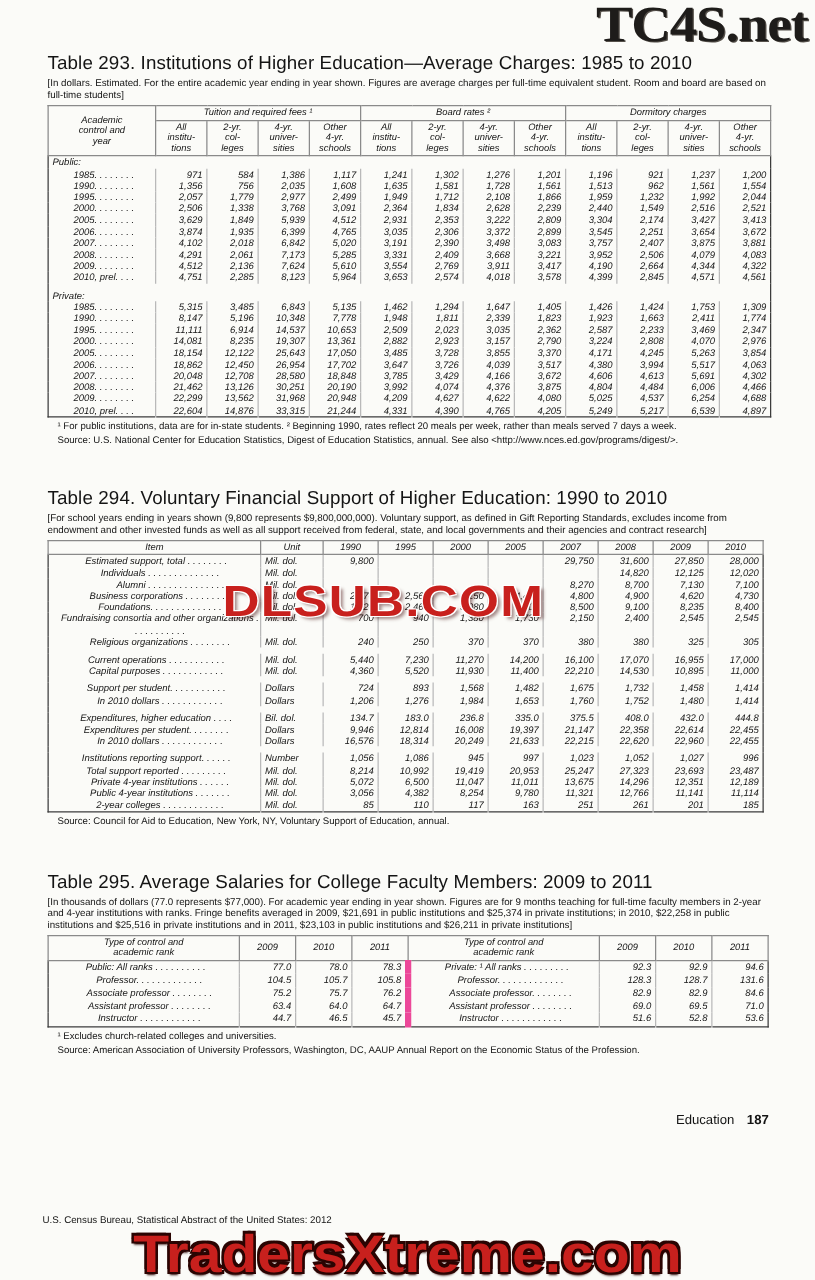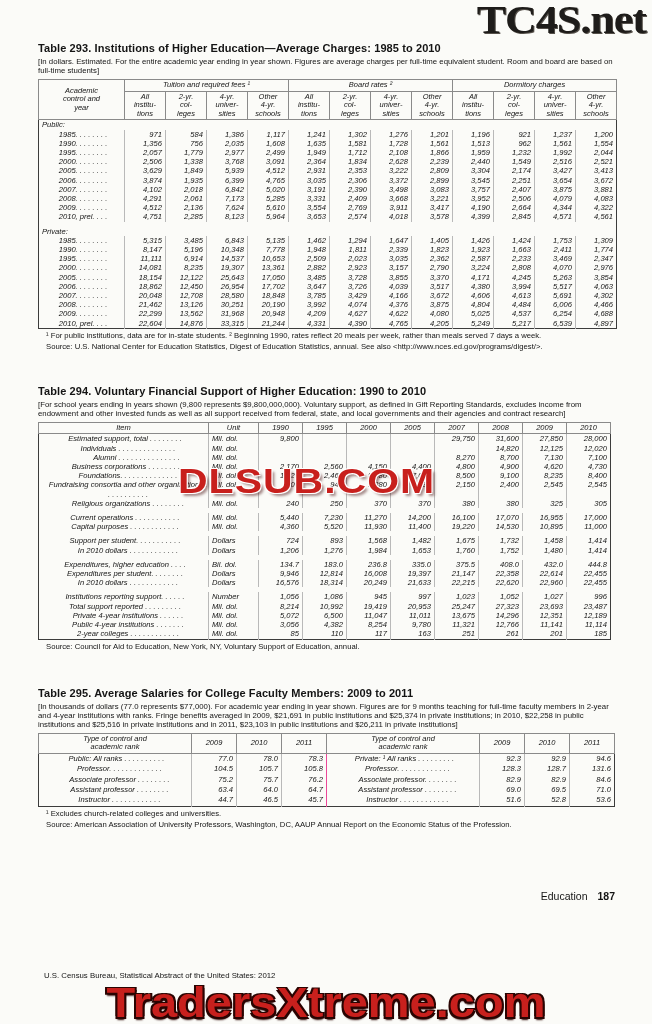--- a/index.html
+++ b/index.html
@@ -6,21 +6,21 @@
   html,body { width: 652px; height: 1024px; }
   body {
     background: #fbfbf8;
     color: #141414;
     font-family: "Liberation Sans", sans-serif;
     position: relative;
     overflow: hidden;
   }
   .page { position: absolute; inset: 0; padding: 42px 37px 0 38px; }
 
-  .tbl-title { font-size: 11px; font-weight: bold; letter-spacing: 0.1px; margin-bottom: 3px; }
+  .tbl-title { font-size: 15px; font-weight: normal; letter-spacing: 0.1px; margin-bottom: 3px; }
   .headnote { font-size: 7.8px; line-height: 9px; margin-bottom: 4px; }
   .footnote, .sourcenote { font-size: 7.7px; line-height: 9px; margin-top: 2px; }
   .sourcenote { text-indent: 8px; }
   .footnote { text-indent: 8px; }
 
   table { border-collapse: collapse; table-layout: fixed; width: 491px; font-size: 7.6px; }
   table { border: 1px solid #3c3c3c; font-style: italic; }
   thead th {
     border: 1px solid #8a8a8a;
     font-weight: normal;
@@ -34,21 +34,21 @@
   }
   thead { border-bottom: 1px solid #3c3c3c; }
   tbody td { line-height: 9.2px; padding: 0; vertical-align: top; overflow: hidden; }
   td.stub { text-align: center; padding-left: 3px; white-space: normal; }
   td.section { text-align: left; padding-left: 3px; white-space: nowrap; }
   td.num { text-align: right; padding-right: 3px; border-left: 1px solid #b9b9b9; white-space: nowrap; }
   td.unit { text-align: left; padding-left: 3px; border-left: 1px solid #b9b9b9; white-space: nowrap; }
   td.spacer { height: 5px; line-height: 5px; font-size: 2px; }
   td.ind1 { padding-left: 9px; }
   td.ind2 { padding-left: 26px; }
-  td.stub2 { border-left: 1px solid #ec4899; }
+  td.stub2 { border-left: 5px solid #ec4899; }
   .t295 tbody td { line-height: 10.4px; }
 
   .section-block { margin-bottom: 0; }
   .gap294 { height: 34px; }
   .gap295 { height: 36px; }
 
   
   .wm-top {
     position: absolute; top: -6px; right: 6px;
     font-family: "Liberation Serif", serif;
@@ -65,21 +65,21 @@
   }
   .wm-bottom {
     position: absolute; bottom: -6px; left: 50%; transform: translateX(-50%) scaleY(0.9);
     font-weight: bold; font-size: 47px; white-space: nowrap;
     color: var(--wm-red, #c8201d);
     text-shadow: -2px -2px 0 #2a0402, 2px -2px 0 #2a0402, -2px 2px 0 #2a0402, 2px 2px 0 #2a0402, 0 3px 2px #2a0402;
   }
 
   .footer-edu { position: absolute; top: 890px; right: 37px; font-size: 10.5px; }
   .footer-edu .pagenum { font-weight: bold; margin-left: 10px; }
-  .footer-census { position: absolute; top: 971px; left: 44px; font-size: 7.8px; }
+  .footer-census { position: absolute; top: 971px; left: 34px; font-size: 7.8px; }
 </style>
 </head>
 <body>
 
 <div class="page">
 
   <section class="section-block">
     <h1 class="tbl-title">Table 293. Institutions of Higher Education—Average Charges: 1985 to 2010</h1>
     <p class="headnote">[In dollars. Estimated. For the entire academic year ending in year shown. Figures are average charges per full-time equivalent student. Room and board are based on full-time students]</p>
     <table class="t293">
@@ -575,21 +575,21 @@
             <td class="num">16,955</td>
             <td class="num">17,000</td>
           </tr>
           <tr>
             <td class="stub ind0">Capital purposes . . . . . . . . . . . .</td>
             <td class="unit">Mil. dol.</td>
             <td class="num">4,360</td>
             <td class="num">5,520</td>
             <td class="num">11,930</td>
             <td class="num">11,400</td>
-            <td class="num">19,220</td>
+            <td class="num">22,210</td>
             <td class="num">14,530</td>
             <td class="num">10,895</td>
             <td class="num">11,000</td>
           </tr>
           <tr>
             <td class="spacer" colspan="10">&nbsp;</td>
           </tr>
           <tr>
             <td class="stub ind0">Support per student. . . . . . . . . . .</td>
             <td class="unit">Dollars</td>

